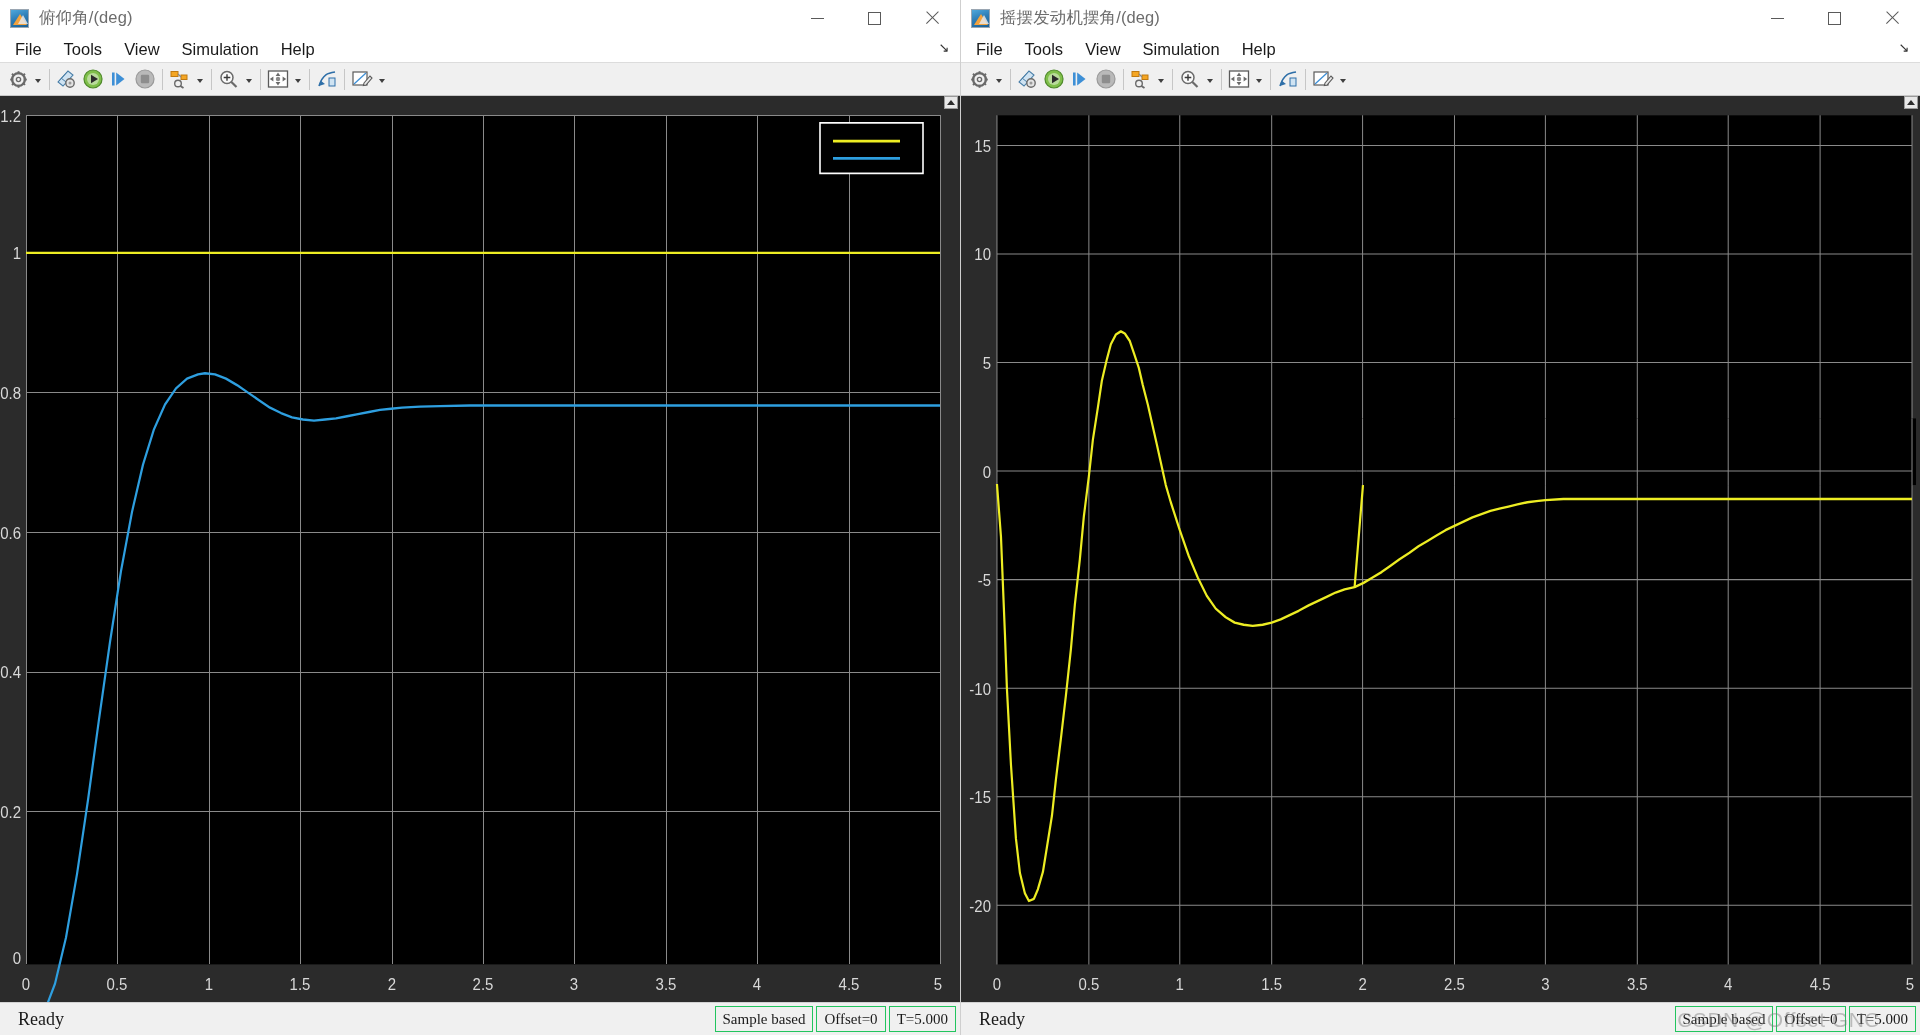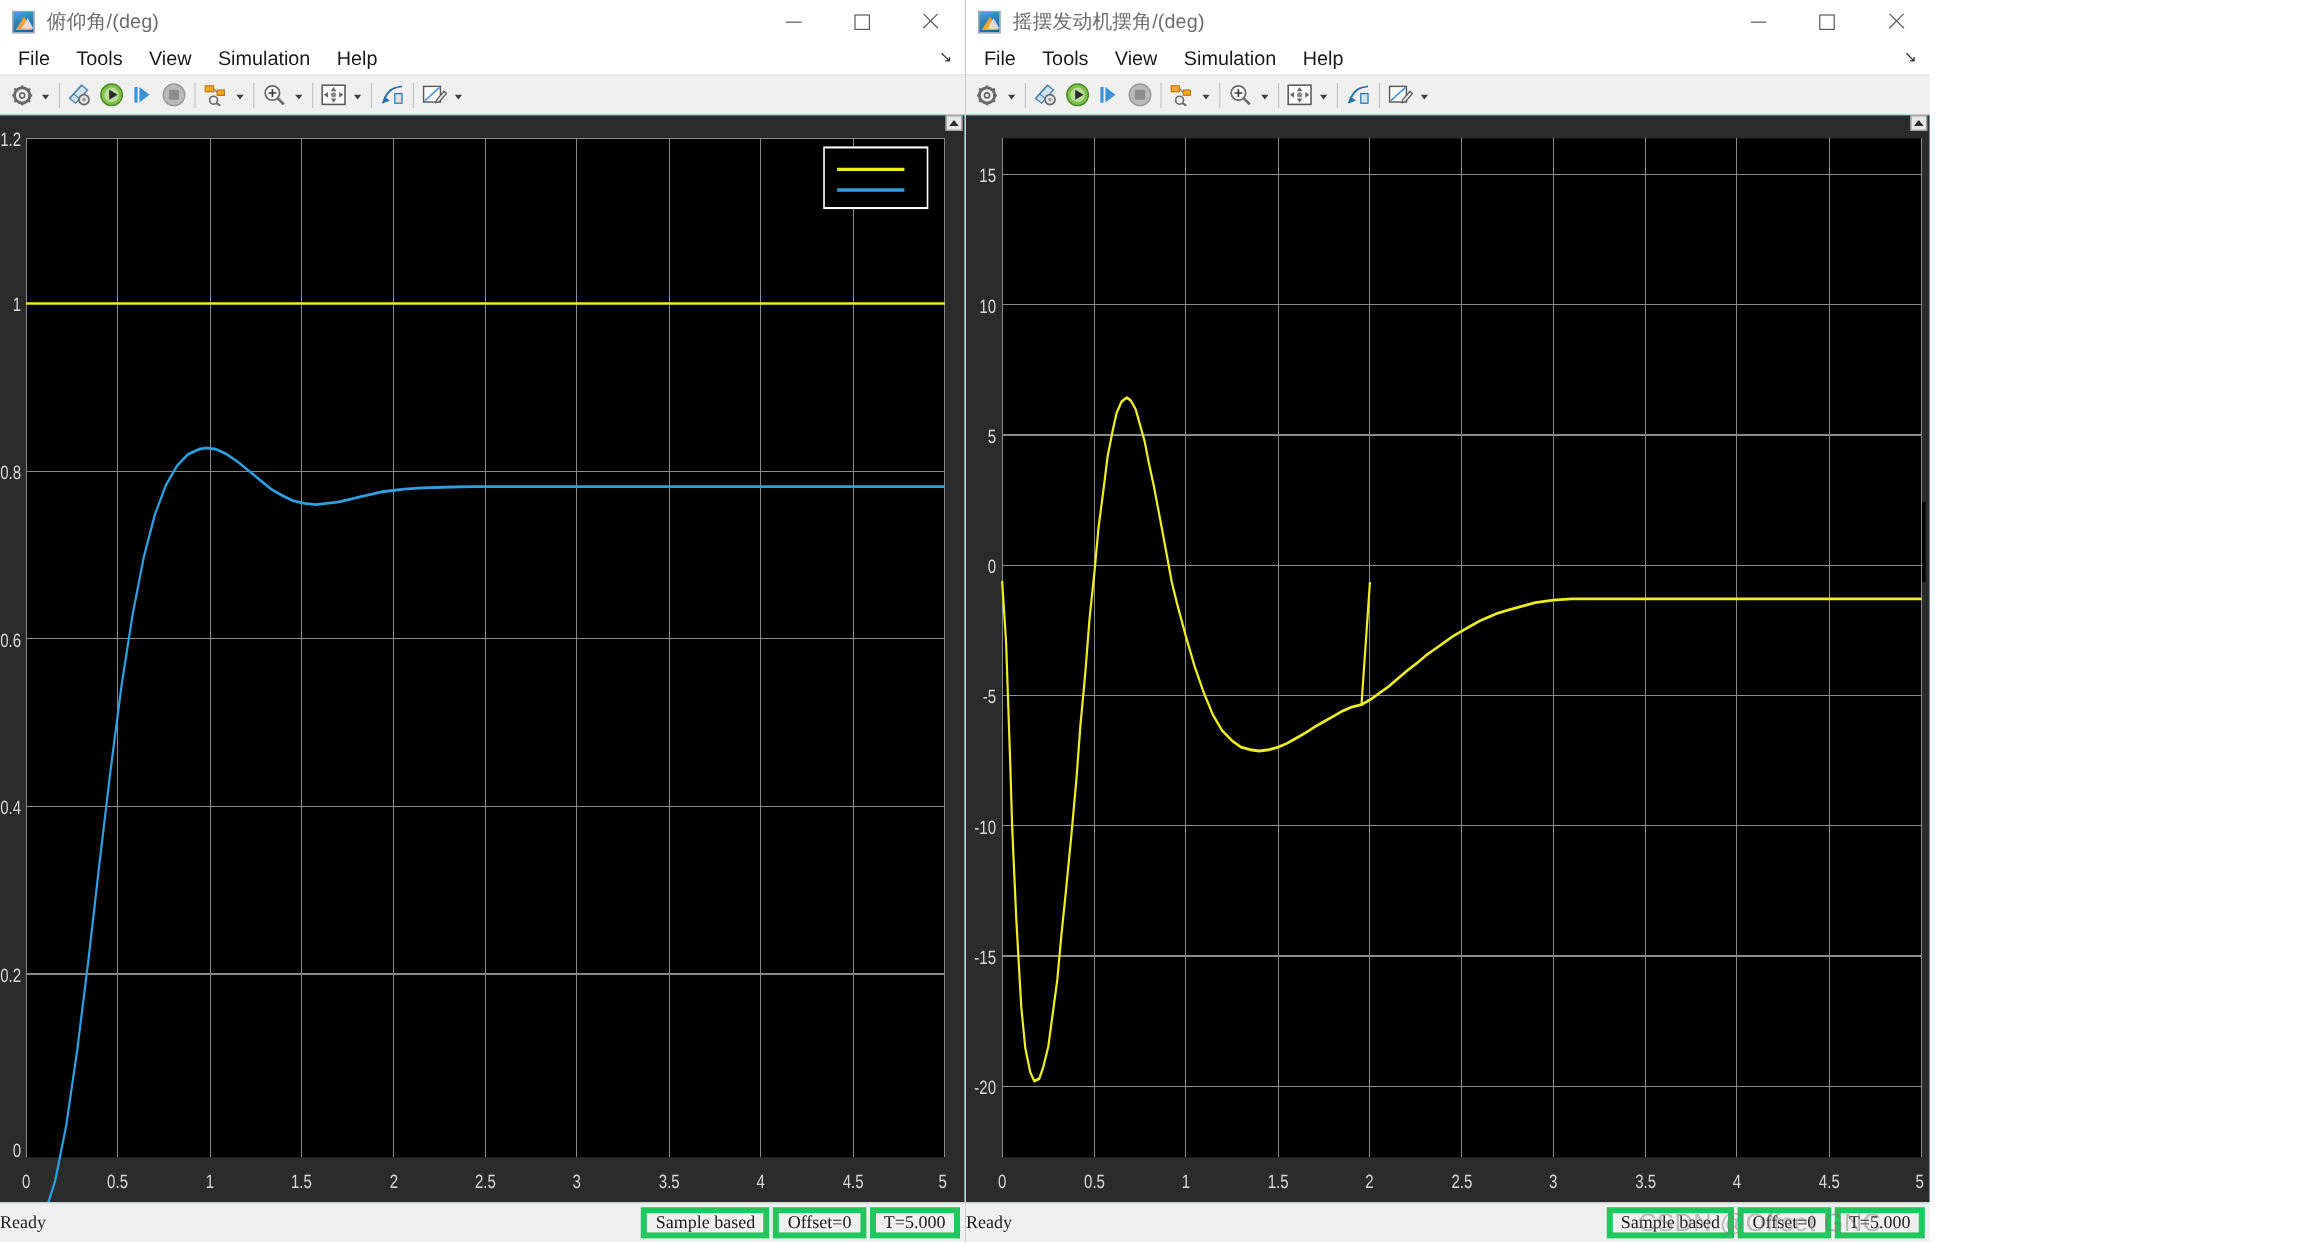--- a/index.html
+++ b/index.html
@@ -3,21 +3,21 @@
 <meta charset="utf-8">
 <style>
   * { box-sizing: border-box; }
   html, body {
     margin: 0; padding: 0;
     width: 1920px; height: 1035px;
     overflow: hidden;
     background: #ffffff;
     font-family: "Liberation Sans", sans-serif;
   }
-  .app { position: relative; width: 1608px; height: 1035px; display: flex; }
+  .app { position: relative; width: 1920px; height: 1035px; display: flex; }
 
   .scope-window {
     position: relative;
     height: 1035px;
     background: #f0f0f0;
     display: flex;
     flex-direction: column;
     border-left: 1px solid #cfcfcf;
   }
   .scope-window.left  { width: 960px; border-left: none; }
@@ -181,28 +181,28 @@
   .statusbar {
     height: 33px;
     background: #f0f0f0;
     border-top: 1px solid #d2d2d2;
     display: flex;
     align-items: center;
     flex: 0 0 auto;
     position: relative;
   }
   .status-ready {
-    font-size: 15px; color: #1a1a1a; padding-left: 0;
+    font-size: 18px; color: #1a1a1a; padding-left: 18px;
     font-family: "Liberation Serif", serif;
   }
   .status-right {
     margin-left: auto; display: flex; align-items: stretch; height: 26px; padding-right: 4px;
   }
   .status-cell {
-    border: 5px solid #22c55e;
+    border: 1px solid #22c55e;
     background: #f0f0f0;
     font-size: 15px;
     color: #1a1a1a;
     display: flex; align-items: center; justify-content: center;
     padding: 0 7px;
     margin-left: 3px;
     font-family: "Liberation Serif", serif;
     white-space: nowrap;
   }
   .watermark {

